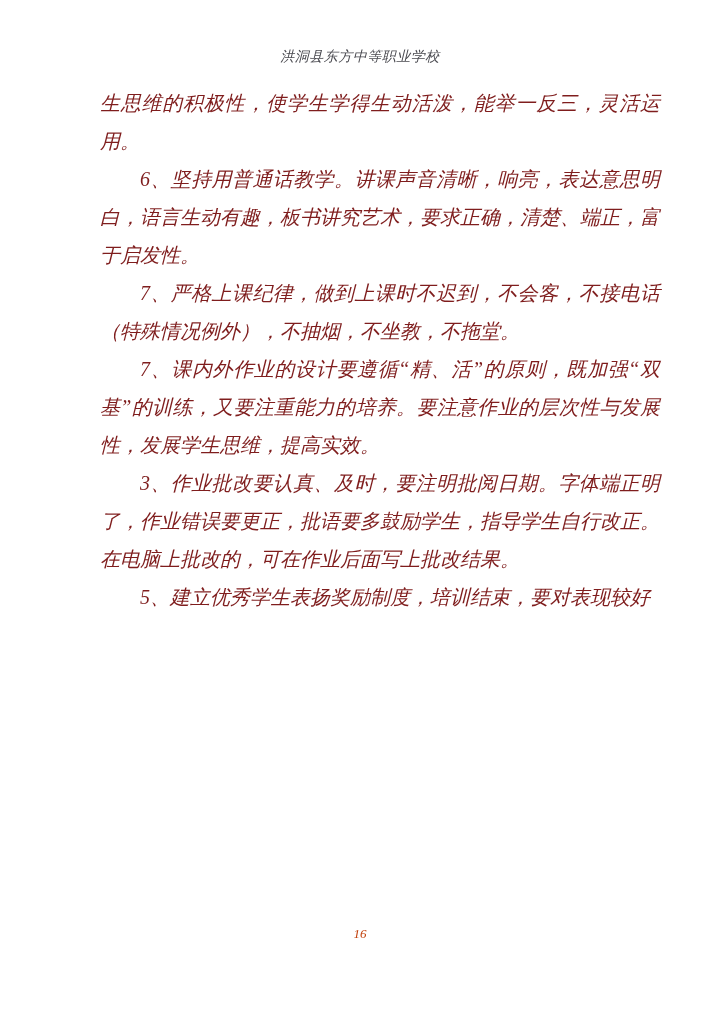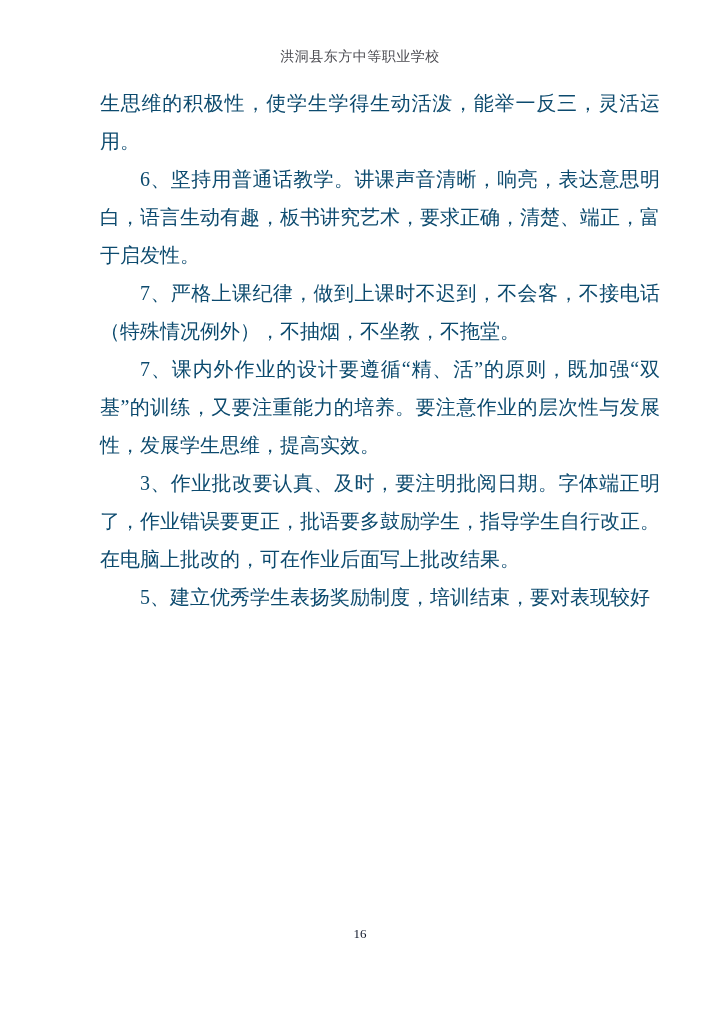--- a/index.html
+++ b/index.html
@@ -11,57 +11,58 @@
     height: 1018px;
     background: #ffffff;
     font-family: "Liberation Serif", "DejaVu Serif", serif;
   }
   .page {
     position: relative;
     width: 720px;
     height: 1018px;
     background: #ffffff;
     overflow: hidden;
+    font-style: italic;
   }
   .doc-header {
     position: absolute;
     top: 48px;
     left: 0;
     width: 720px;
     text-align: center;
     font-size: 14px;
     letter-spacing: 0.5px;
     color: #4a4a50;
   }
   .doc-body {
     position: absolute;
     top: 84px;
     left: 100px;
     width: 560px;
     font-size: 20px;
     line-height: 38px;
-    color: #0c4a6e;
+    color: #7f1d1d;
     text-align: justify;
     text-justify: inter-character;
   }
   .doc-body p {
     margin: 0;
     padding: 0;
   }
   .doc-body p.indent {
     text-indent: 2em;
   }
   .doc-footer {
     position: absolute;
     top: 926px;
     left: 0;
     width: 720px;
     text-align: center;
     font-size: 13px;
-    color: #0f172a;
+    color: #c2410c;
   }
 </style>
 </head>
 <body>
 
 <div class="page">
   <div class="doc-header">洪洞县东方中等职业学校</div>
 
   <div class="doc-body">
       <p>生思维的积极性，使学生学得生动活泼，能举一反三，灵活运用。</p>

